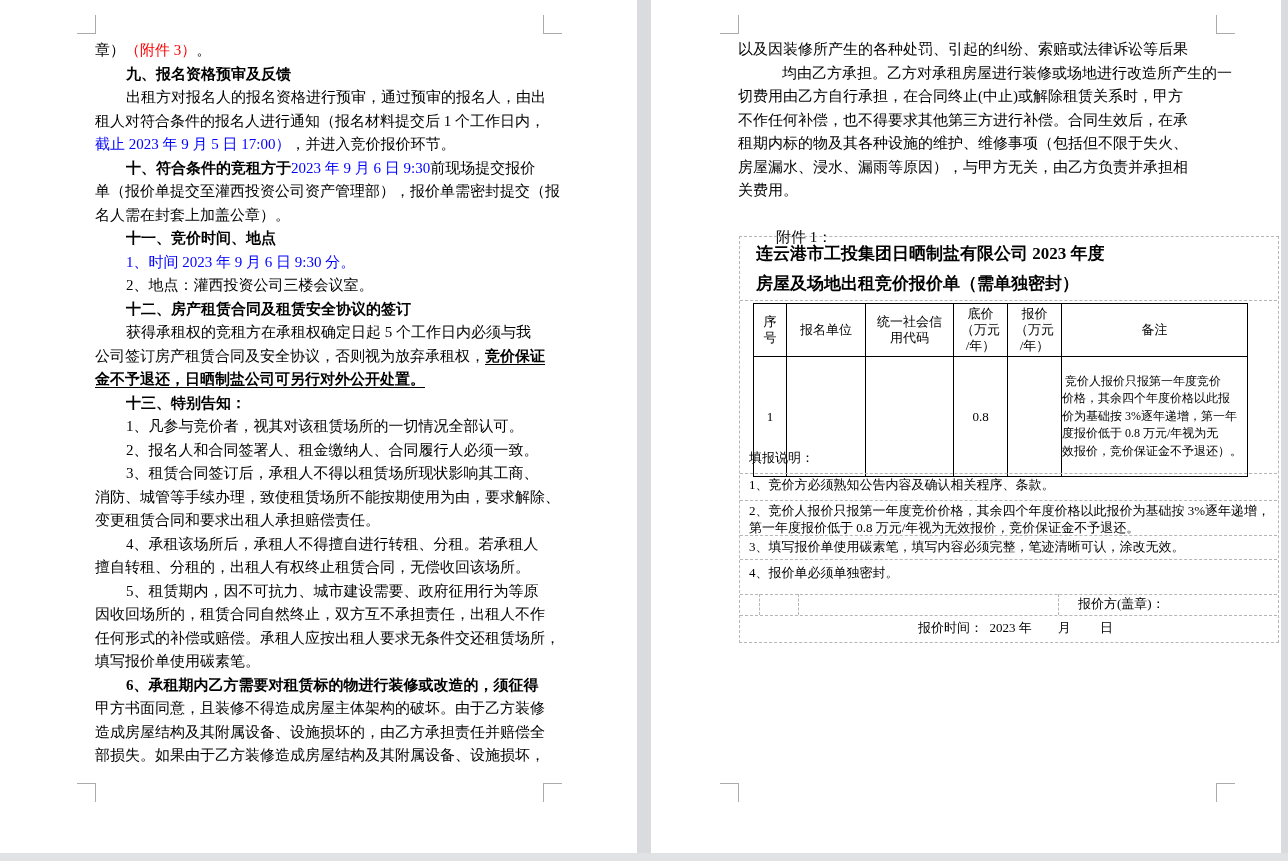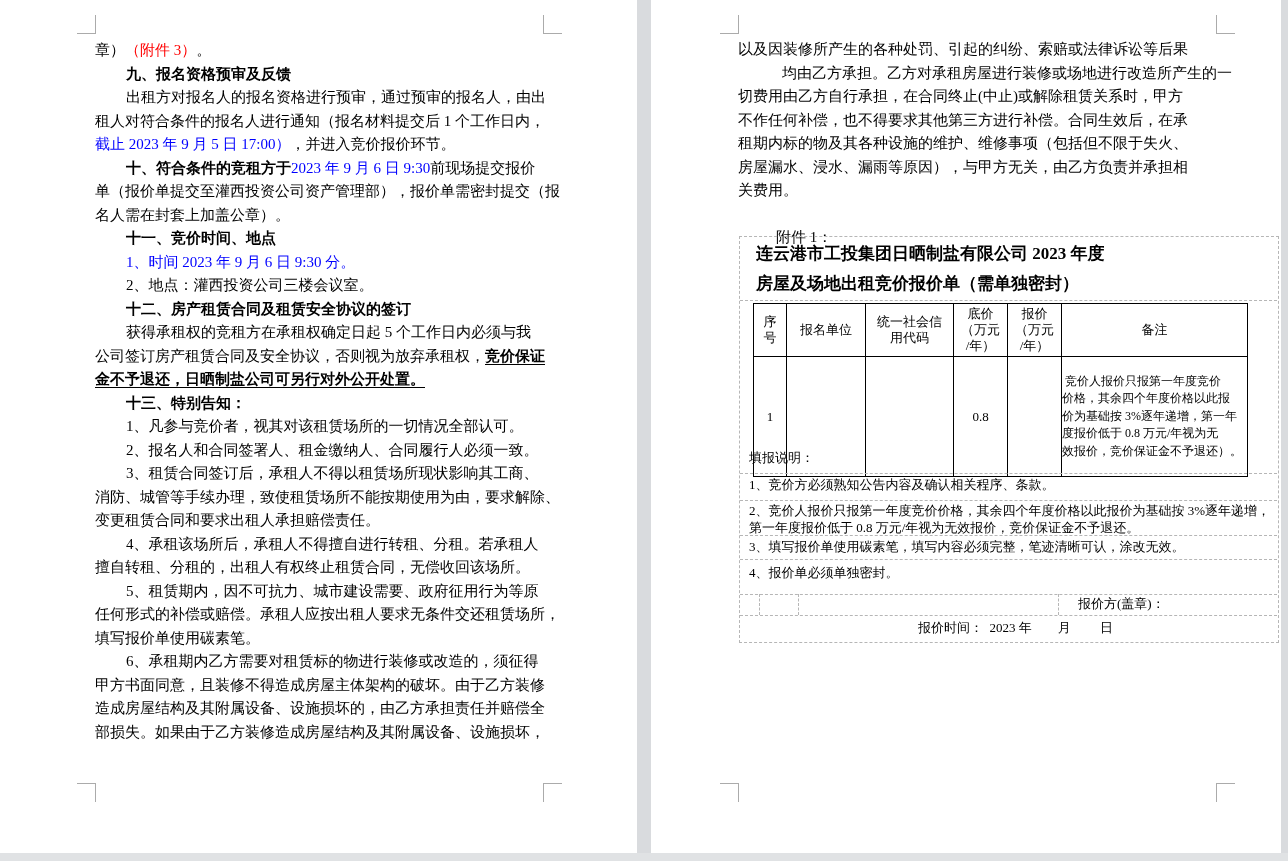--- a/index.html
+++ b/index.html
@@ -80,23 +80,24 @@
       <div class="line" style="padding-left: 0px;"><span class="seg-bu">金不予退还，日晒制盐公司可另行对外公开处置。</span></div>
       <div class="line" style="padding-left: 31px;"><span class="seg-b">十三、特别告知：</span></div>
       <div class="line" style="padding-left: 31px;"><span class="seg-n">1、凡参与竞价者，视其对该租赁场所的一切情况全部认可。</span></div>
       <div class="line" style="padding-left: 31px;"><span class="seg-n">2、报名人和合同签署人、租金缴纳人、合同履行人必须一致。</span></div>
       <div class="line" style="padding-left: 31px;"><span class="seg-n">3、租赁合同签订后，承租人不得以租赁场所现状影响其工商、</span></div>
       <div class="line" style="padding-left: 0px;"><span class="seg-n">消防、城管等手续办理，致使租赁场所不能按期使用为由，要求解除、</span></div>
       <div class="line" style="padding-left: 0px;"><span class="seg-n">变更租赁合同和要求出租人承担赔偿责任。</span></div>
       <div class="line" style="padding-left: 31px;"><span class="seg-n">4、承租该场所后，承租人不得擅自进行转租、分租。若承租人</span></div>
       <div class="line" style="padding-left: 0px;"><span class="seg-n">擅自转租、分租的，出租人有权终止租赁合同，无偿收回该场所。</span></div>
       <div class="line" style="padding-left: 31px;"><span class="seg-n">5、租赁期内，因不可抗力、城市建设需要、政府征用行为等原</span></div>
+      <div class="line" style="padding-left: 0px;"><span class="seg-n">因收回场所的，租赁合同自然终止，双方互不承担责任，出租人不作</span></div>
       <div class="line" style="padding-left: 0px;"><span class="seg-n">任何形式的补偿或赔偿。承租人应按出租人要求无条件交还租赁场所，</span></div>
       <div class="line" style="padding-left: 0px;"><span class="seg-n">填写报价单使用碳素笔。</span></div>
-      <div class="line" style="padding-left: 31px;"><span class="seg-n">6、承租期内乙方需要对租赁标的物进行装修或改造的，须征得</span></div>
+      <div class="line" style="padding-left: 31px; font-weight: bold;"><span class="seg-n">6、承租期内乙方需要对租赁标的物进行装修或改造的，须征得</span></div>
       <div class="line" style="padding-left: 0px;"><span class="seg-n">甲方书面同意，且装修不得造成房屋主体架构的破坏。由于乙方装修</span></div>
       <div class="line" style="padding-left: 0px;"><span class="seg-n">造成房屋结构及其附属设备、设施损坏的，由乙方承担责任并赔偿全</span></div>
       <div class="line" style="padding-left: 0px;"><span class="seg-n">部损失。如果由于乙方装修造成房屋结构及其附属设备、设施损坏，</span></div>
     </div>
 </div>
 
 <div class="page" id="page-right">
   <div class="mark mark-tl" style="left:69px;  top:15px;"></div>
   <div class="mark mark-tr" style="left:565px; top:15px;"></div>
   <div class="mark mark-bl" style="left:69px;  top:783px;"></div>

